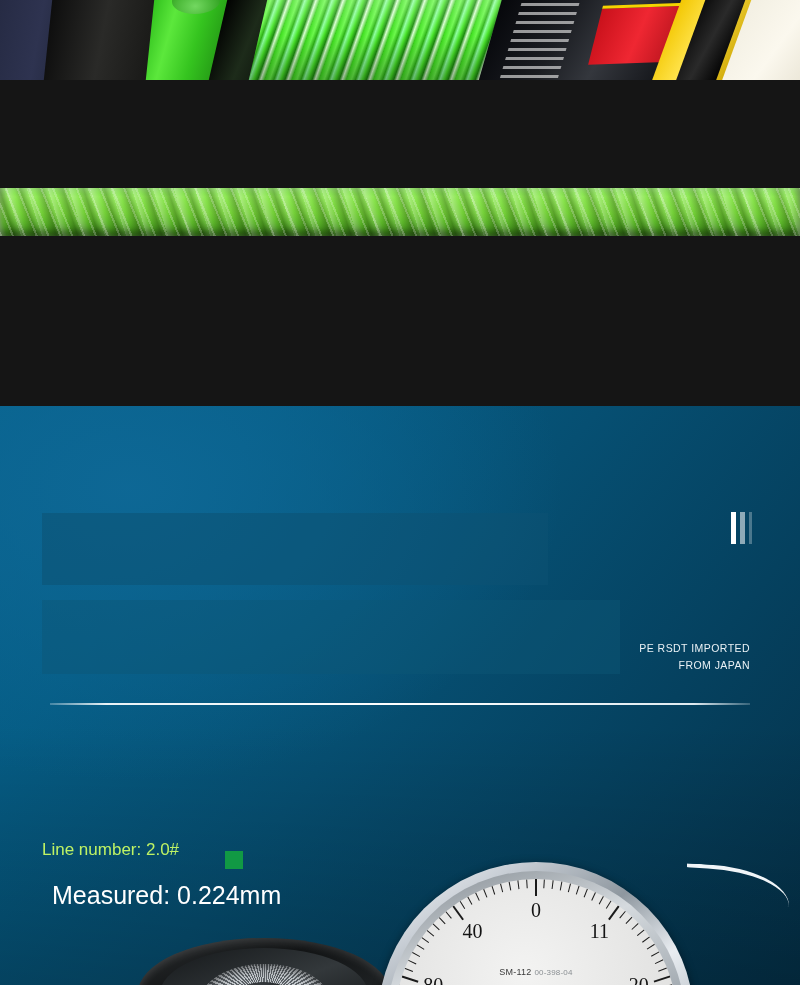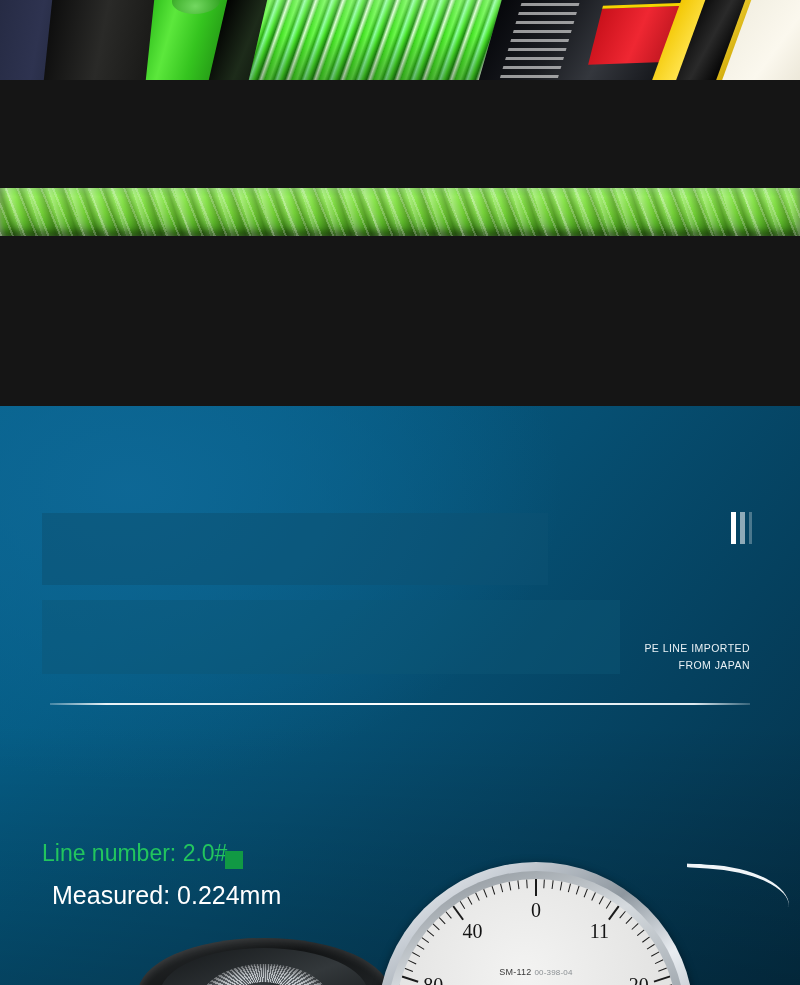--- a/index.html
+++ b/index.html
@@ -237,22 +237,22 @@
     text-align: right;
     font-size: 10.5px;
     letter-spacing: .45px;
     line-height: 17px;
     color: #eaf1f5;
   }
 
   .line-number {
     position: absolute;
     left: 42px; top: 840px;
-    font-size: 23px;
-    color: #22c55e;
+    font-size: 17px;
+    color: #bef264;
     white-space: nowrap;
   }
   .green-swatch {
     position: absolute;
     left: 225px; top: 851px;
     width: 18px; height: 18px;
     background: #119944;
   }
   .measured {
     position: absolute;
@@ -404,21 +404,21 @@
 
   <div class="sub-band"></div>
 
   <div class="bars">
     <span></span>
       <span></span>
       <span></span>
   </div>
 
   <div class="pe-note">
-    <div>PE LINE IMPORTED</div>
+    <div>PE RSDT IMPORTED</div>
     <div>FROM JAPAN</div>
   </div>
 
   <div class="divider"></div>
 
   <div class="line-number">Line number: 2.0#</div>
   <div class="green-swatch"></div>
   <div class="measured">Measured: 0.224mm</div>
 
   <div class="reel">

